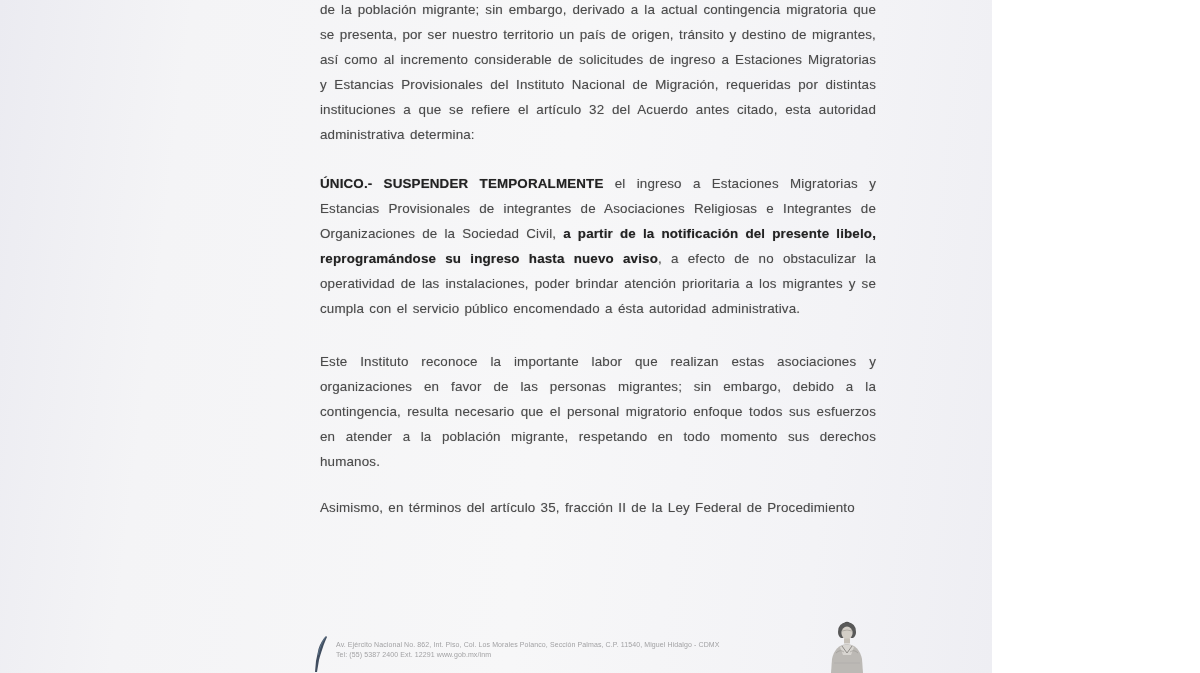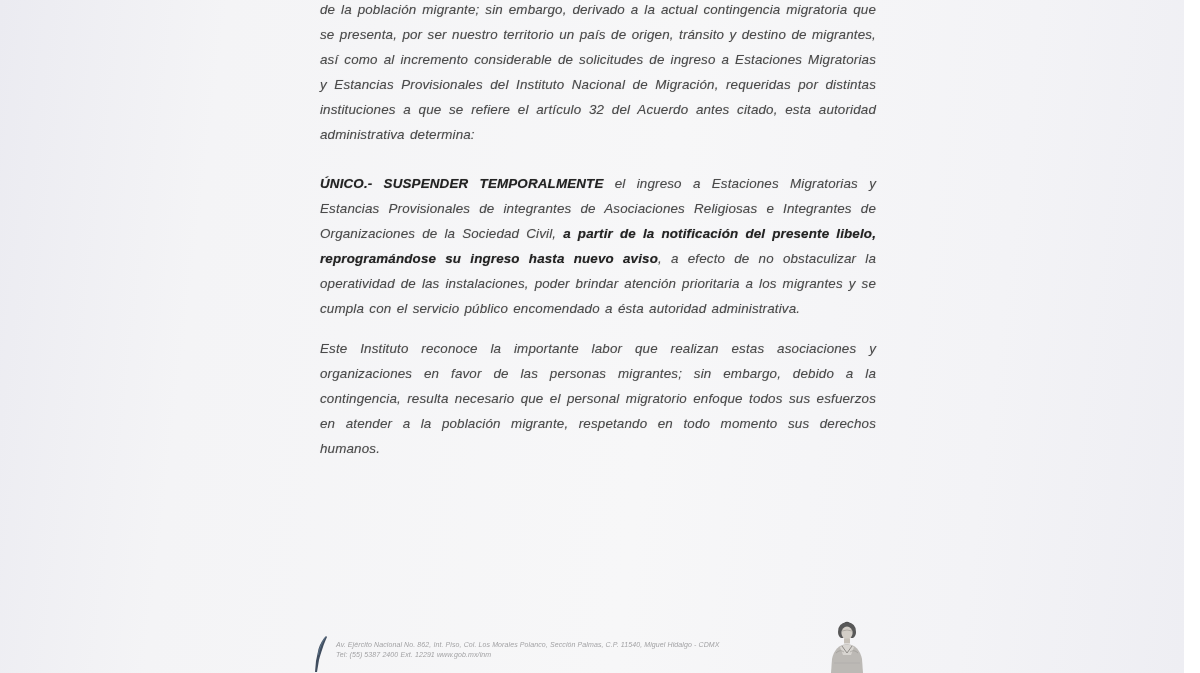--- a/index.html
+++ b/index.html
@@ -1,39 +1,38 @@
 <!DOCTYPE html>
 <html lang="es"><head>
 <meta charset="utf-8">
 <title>Documento escaneado</title>
 <style>
   html,body{margin:0;padding:0;background:#ffffff;}
   .canvas{
     position:relative;
-    width:1184px;height:673px;
+    width:992px;height:673px;
     overflow:hidden;
     background:linear-gradient(97deg,#ebebf1 0%,#f4f4f6 18%,#f7f7f8 55%,#f3f3f6 82%,#eeeef3 100%);
     font-family:"Liberation Sans", sans-serif;
-    font-style:italic;
   }
   
   .doc{
     position:absolute;
     left:320px;top:-3px;width:556px;
     color:#4b4b4b;
     font-size:13.4px;
     line-height:25px;
     text-align:justify;
     letter-spacing:.15px;
     word-spacing:1.4px;
     text-shadow:0 0 .9px rgba(80,80,80,.38);
   }
   .doc p{margin:0;}
   .doc p.p1{margin-bottom:24px;}
-  .doc p.p2{margin-bottom:15px;}
+  .doc p.p2{margin-bottom:28px;}
   .doc p.p3{margin-bottom:21px;}
   .doc p.p4{margin-bottom:22px;}
   .doc b{
     color:#232323;
     font-weight:bold;
     text-shadow:0 0 .9px rgba(35,35,35,.45);
   }
   
   .footer{
     position:absolute;
@@ -67,20 +66,21 @@
 
   <main class="doc">
 
     <p class="p1"><span>de la población migrante; sin embargo, derivado a la actual contingencia migratoria que se presenta, por ser nuestro territorio un país de origen, tránsito y destino de migrantes, así como al incremento considerable de solicitudes de ingreso a Estaciones Migratorias y Estancias Provisionales del Instituto Nacional de Migración, requeridas por distintas instituciones a que se refiere el artículo 32 del Acuerdo antes citado, esta autoridad administrativa determina:</span></p>
 
     <p class="p2"><b>ÚNICO.- SUSPENDER TEMPORALMENTE</b><span> el ingreso a Estaciones Migratorias y Estancias Provisionales de integrantes de Asociaciones Religiosas e Integrantes de Organizaciones de la Sociedad Civil, </span><b>a partir de la notificación del presente libelo, reprogramándose su ingreso hasta nuevo aviso</b><span>, a efecto de no obstaculizar la operatividad de las instalaciones, poder brindar atención prioritaria a los migrantes y se cumpla con el servicio público encomendado a ésta autoridad administrativa.</span></p>
 
     <p class="p3"><span>Este Instituto reconoce la importante labor que realizan estas asociaciones y organizaciones en favor de las personas migrantes; sin embargo, debido a la contingencia, resulta necesario que el personal migratorio enfoque todos sus esfuerzos en atender a la población migrante, respetando en todo momento sus derechos humanos.</span></p>
 
 
+    <p class="p5"><span>Asimismo, en términos del artículo 35, fracción II de la Ley Federal de Procedimiento</span></p>
 
   </main>
 
   <div class="footer">
     <span class="quill-wrap">
       <svg width="20" height="38" viewBox="0 0 20 38" xmlns="http://www.w3.org/2000/svg">
         <path d="M15 1 C12 4 9 9 7.5 14 L5 26 L4 37 L6 37 L8 25 C10 18 13 8 16 2 Z" fill="#2c3b4e" opacity="0.9"></path>
         <path d="M14.5 2 C11 7 8.5 13 7 20" stroke="#6d87a0" stroke-width="1" fill="none" opacity="0.6"></path>
       </svg>
     </span>

